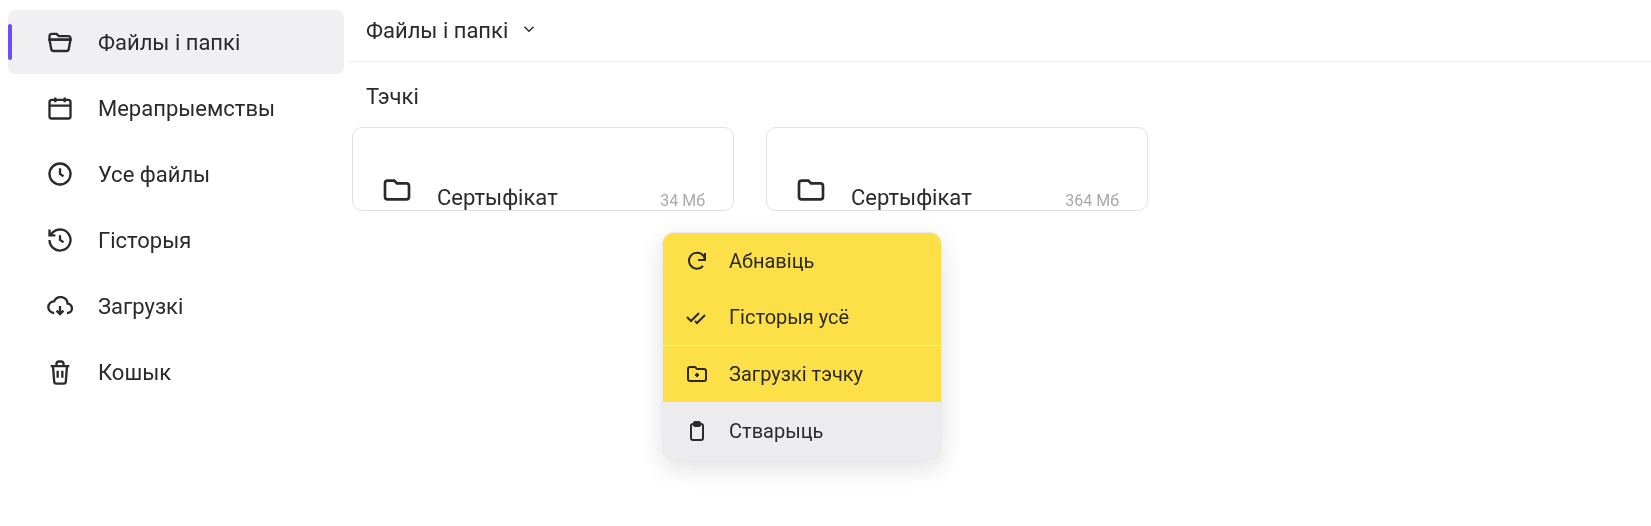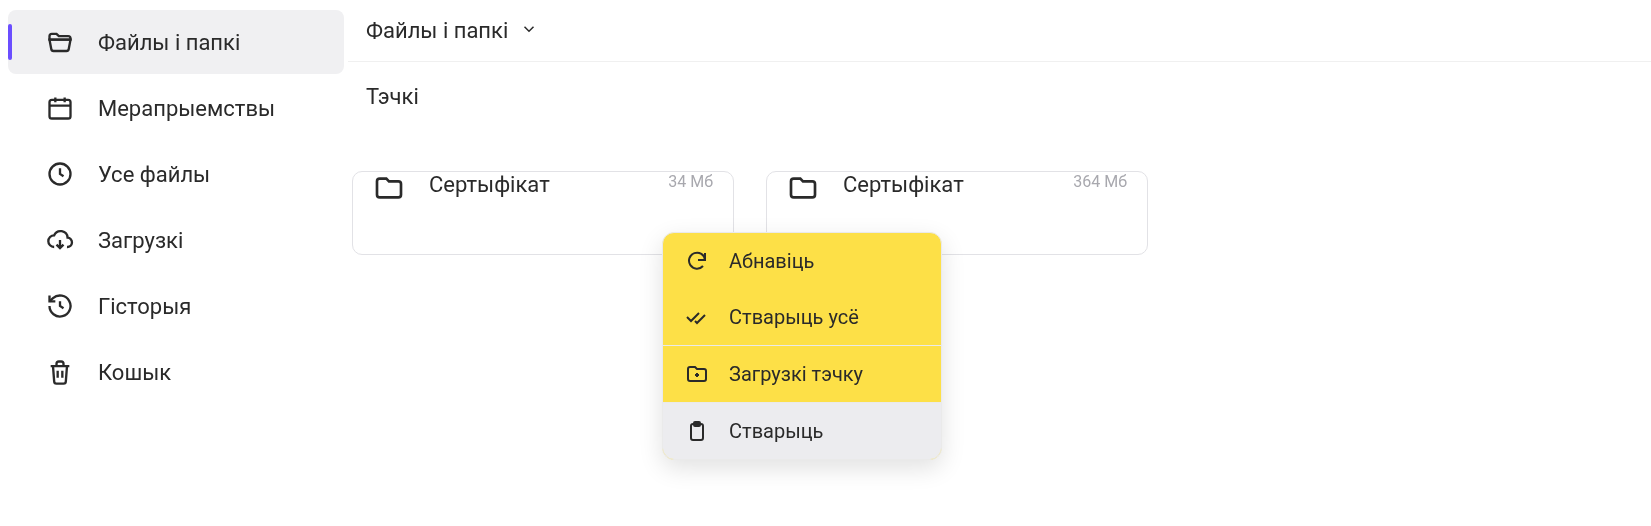--- a/index.html
+++ b/index.html
@@ -95,24 +95,23 @@
       display: flex;
       gap: 32px;
       padding-left: 4px;
     }
     .folder-card {
       width: 382px;
       height: 84px;
       border: 1px solid #e2e2e6;
       border-radius: 10px;
       display: flex;
-      align-items: flex-start;
-      padding: 0 20px;
+      align-items: flex-end;
+      padding: 0 28px;
       cursor: pointer;
-      margin-top: 44px;
     }
     .folder-icon {
       margin-right: 24px;
     }
     .folder-icon svg {
       width: 32px;
       height: 32px;
       stroke: #2a2a2a;
       fill: none;
       stroke-width: 2;
@@ -198,34 +197,34 @@
       <svg viewBox="0 0 24 24">
           <circle cx="12" cy="12" r="9"></circle>
           <path d="M12 7v5l3 2"></path>
         </svg>
     </span>
     <span class="sidebar-label">Усе файлы</span>
   </div>
   <div class="sidebar-item">
     <span class="sidebar-icon">
       <svg viewBox="0 0 24 24">
+          <path d="M3 12a9 9 0 1 0 3-6.7L3 8"></path>
+          <path d="M3 3v5h5M12 8v4l3 2"></path>
+        </svg>
+    </span>
+    <span class="sidebar-label">Гісторыя</span>
+  </div>
+  <div class="sidebar-item">
+    <span class="sidebar-icon">
+      <svg viewBox="0 0 24 24">
           <path d="M7 18a5 5 0 0 1 0-10 6 6 0 0 1 11.5 2A4 4 0 0 1 18 18"></path>
           <path d="M12 12v7m-3-3 3 3 3-3"></path>
         </svg>
     </span>
     <span class="sidebar-label">Загрузкі</span>
-  </div>
-  <div class="sidebar-item">
-    <span class="sidebar-icon">
-      <svg viewBox="0 0 24 24">
-          <path d="M3 12a9 9 0 1 0 3-6.7L3 8"></path>
-          <path d="M3 3v5h5M12 8v4l3 2"></path>
-        </svg>
-    </span>
-    <span class="sidebar-label">Гісторыя</span>
   </div>
   <div class="sidebar-item">
     <span class="sidebar-icon">
       <svg viewBox="0 0 24 24">
           <path d="M4 7h16M9 7V5a2 2 0 0 1 2-2h2a2 2 0 0 1 2 2v2M6 7l1 13a2 2 0 0 0 2 2h6a2 2 0 0 0 2-2l1-13M10 11v6M14 11v6"></path>
         </svg>
     </span>
     <span class="sidebar-label">Кошык</span>
   </div>
 </div>
@@ -270,21 +269,21 @@
         </svg>
     </span>
     <span class="menu-label">Абнавіць</span>
   </div>
   <div class="menu-item">
     <span class="menu-icon">
       <svg viewBox="0 0 24 24">
           <path d="M2 12l4 4L14 8M10 16l2 2 8-8"></path>
         </svg>
     </span>
-    <span class="menu-label">Стварыць усё</span>
+    <span class="menu-label">Гісторыя усё</span>
   </div>
   <div class="menu-divider"></div>
   <div class="menu-item">
     <span class="menu-icon">
       <svg viewBox="0 0 24 24">
           <path d="M3 7a2 2 0 0 1 2-2h5l2 2h7a2 2 0 0 1 2 2v8a2 2 0 0 1-2 2H5a2 2 0 0 1-2-2z"></path>
           <path d="M12 11v4M10 13h4"></path>
         </svg>
     </span>
     <span class="menu-label">Загрузкі тэчку</span>

